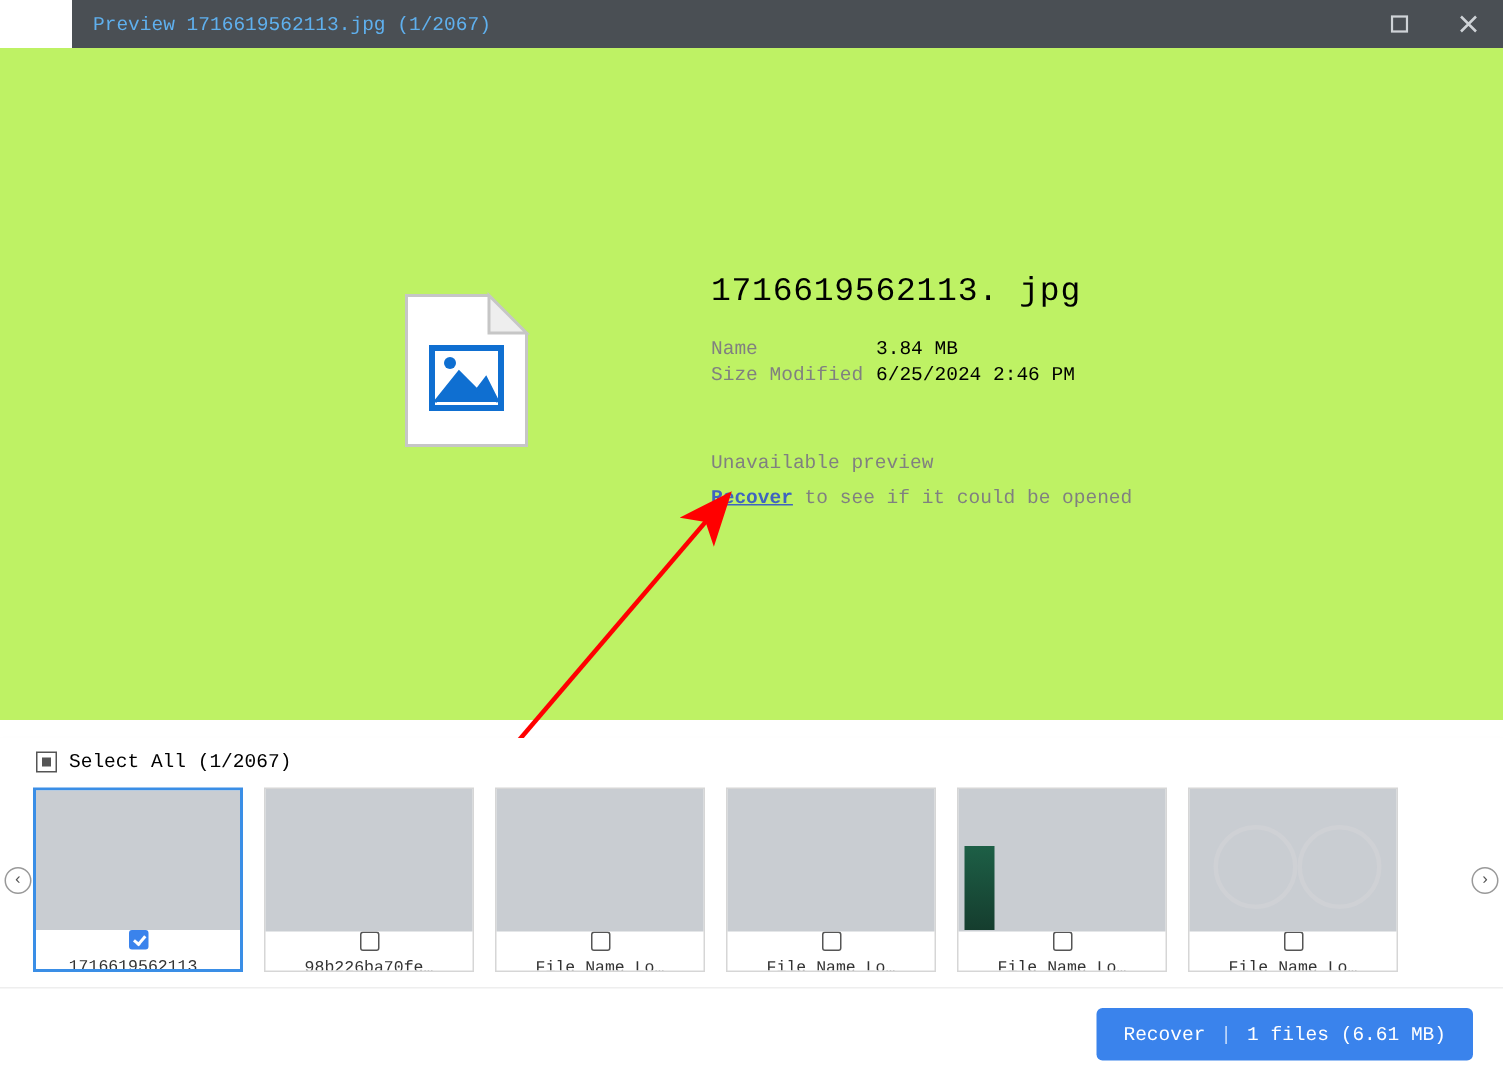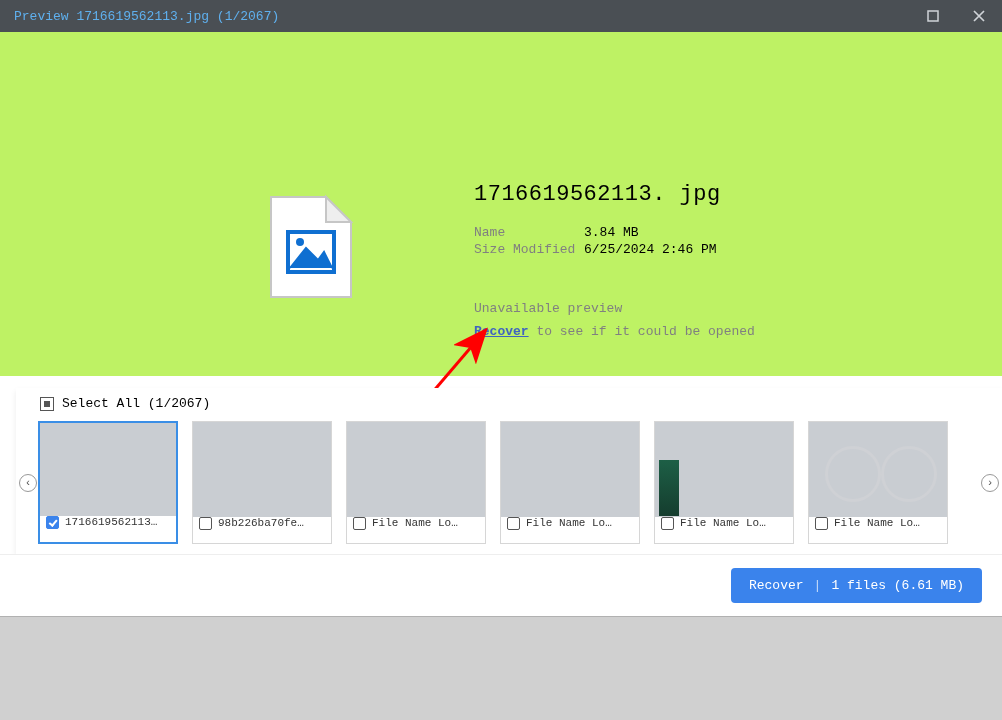--- a/index.html
+++ b/index.html
@@ -17,23 +17,24 @@
   * { box-sizing: border-box; }
   html, body {
     margin: 0; padding: 0;
     width: 1002px; height: 720px;
     font-family: "Consolas","Courier New",monospace;
     background: #d0d0d0;
     overflow: hidden;
   }
   .window {
     position: relative;
-    width: 1002px; height: 616px;
+    width: 1002px; height: 720px;
     background: var(--bg);
     box-shadow: 0 0 0 1px rgba(0,0,0,.15);
+    padding-left: 48px;
   }
 
   
   .titlebar {
     height: 32px;
     background: var(--titlebar-bg);
     display: flex;
     align-items: center;
     padding: 0 0 0 14px;
     color: var(--titlebar-fg);
@@ -100,21 +101,21 @@
 
   
   .arrow {
     position: absolute;
     pointer-events: none;
   }
 
   
   .strip-wrap {
     position: absolute;
-    left: 16px; right: 0;
+    left: 0; right: 0;
     bottom: 62px;
     padding: 0 22px 10px 22px;
     background: #fff;
     box-shadow: 0 3px 6px rgba(0,0,0,.08);
   }
   .strip-header {
     display: flex; align-items: center;
     gap: 8px;
     font-size: 13px;
     color: #000;
@@ -158,27 +159,28 @@
   .thumb.selected { border: 2px solid var(--thumb-sel); }
   .thumb .img {
     flex: 1 1 auto;
     height: 93px;
     background: #c9cdd2;
     display: flex; align-items: center; justify-content: center;
     overflow: hidden;
   }
   .thumb .cap {
     height: 26px;
-    display: flex; 
+    display: flex; align-items: center;
     gap: 6px;
     padding: 0 6px;
     font-size: 11px;
     color: #333;
     white-space: nowrap; overflow: hidden; text-overflow: ellipsis;
     font-family: "Consolas","Courier New",monospace;
+    flex-direction: column;
   }
   .chk {
     width: 13px; height: 13px; flex: 0 0 13px;
     border: 1.5px solid #555;
     border-radius: 2px;
     display: inline-flex; align-items: center; justify-content: center;
     background: #fff;
   }
   .chk.on { background: var(--btn-blue); border-color: var(--btn-blue); }
   .chk.on::after {

